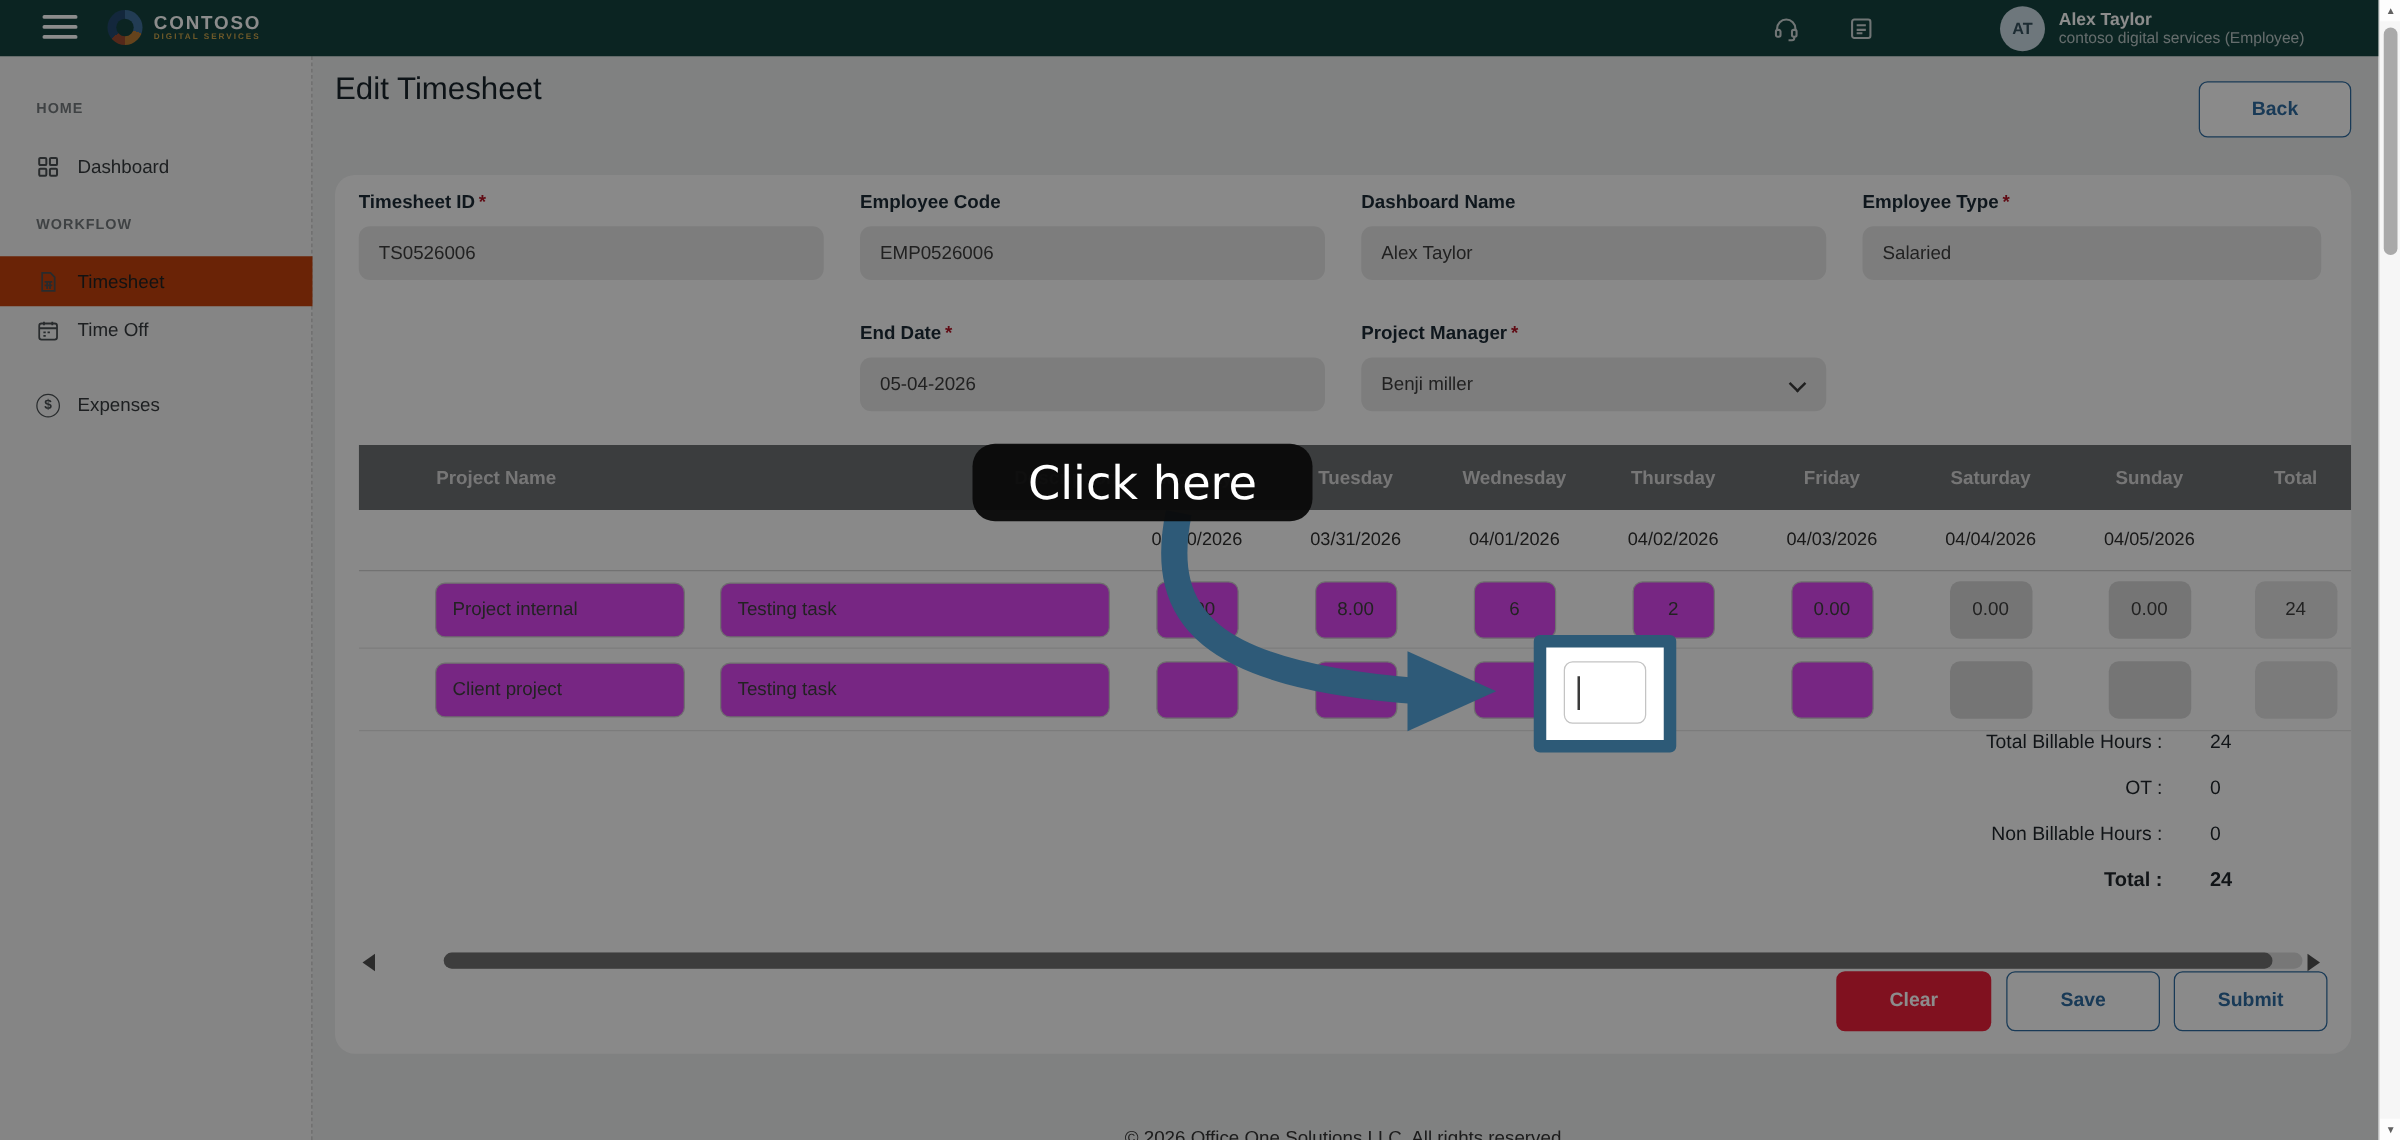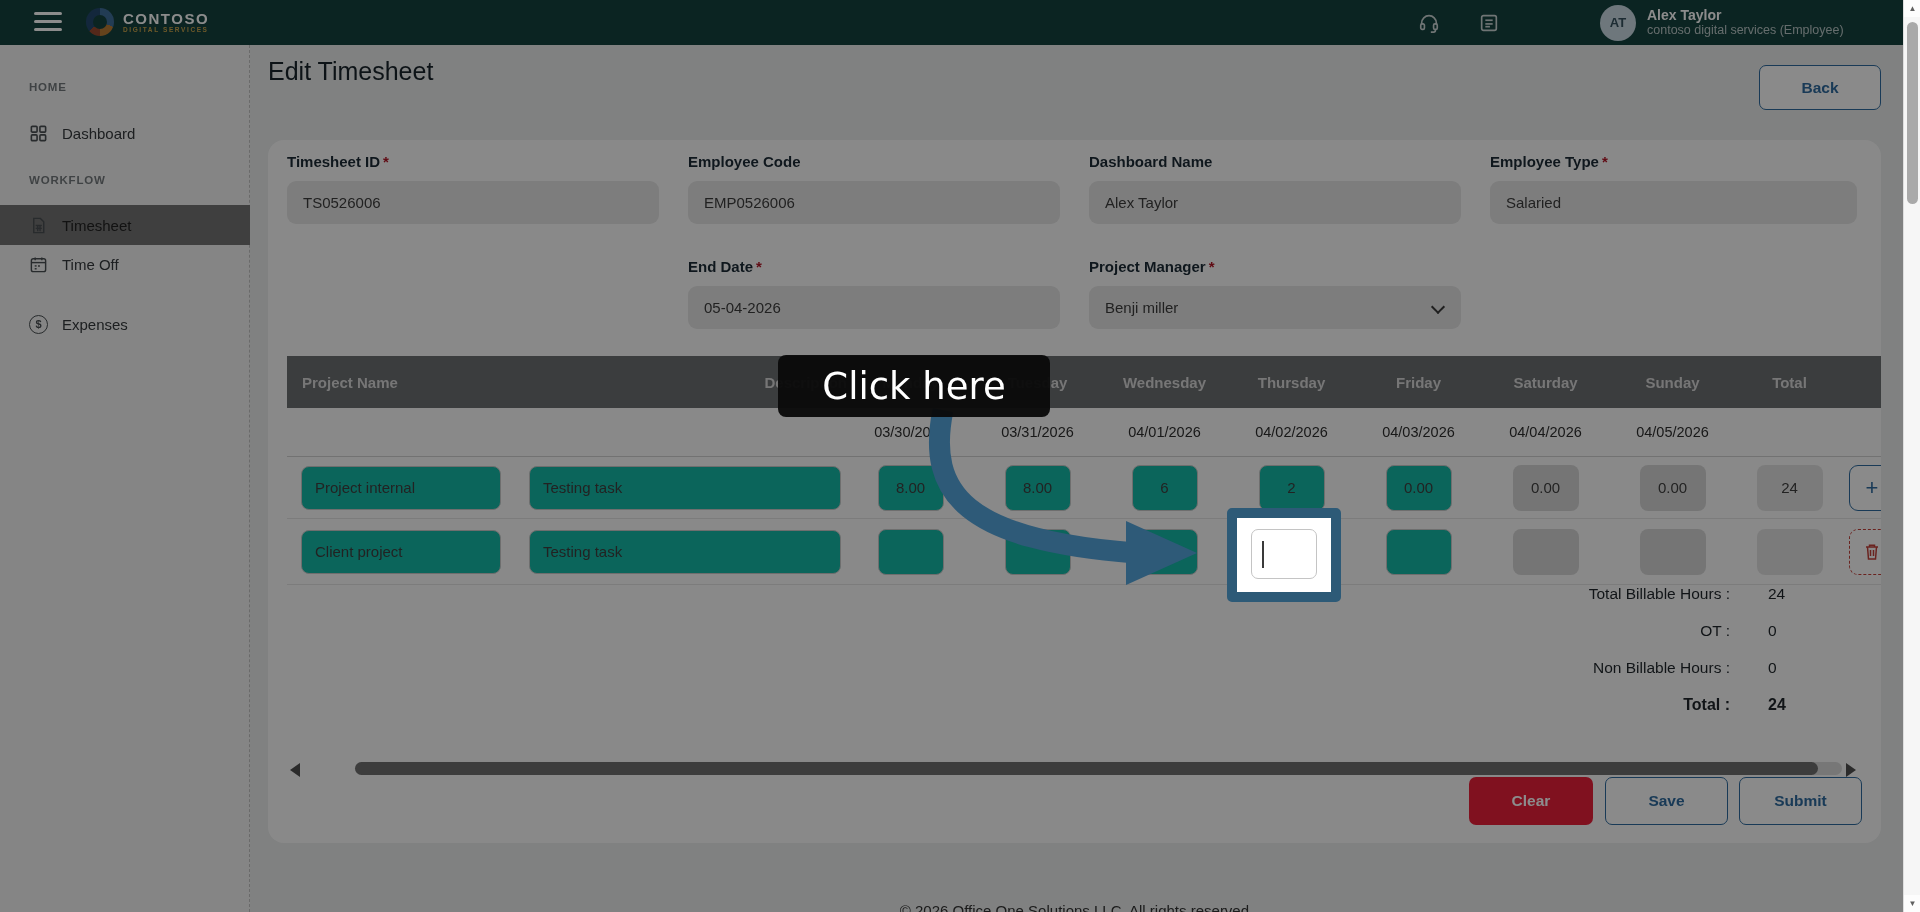--- a/index.html
+++ b/index.html
@@ -29,21 +29,21 @@
   .avatar{width:36px;height:36px;border-radius:50%;background:#c9d9e2;color:#35505d;font-size:13px;font-weight:700;
     display:flex;align-items:center;justify-content:center;}
   .user-name{color:#fff;font-size:14px;font-weight:700;line-height:16px;}
   .user-sub{color:#b9c6c6;font-size:12.5px;line-height:15px;}
 
   
   .sidebar{position:absolute;left:0;top:45px;width:250px;height:867px;background:#f2f3f3;border-right:1px dashed #c2c2c2;z-index:5;}
   .side-section{position:absolute;left:29px;color:#74797c;font-size:11.5px;font-weight:700;letter-spacing:.8px;}
   .side-item{position:absolute;left:0;width:250px;height:40px;display:flex;align-items:center;gap:14px;padding-left:29px;
     color:#35393c;font-size:15px;cursor:pointer;}
-  .side-item.active{background:#737373;color:#222;}
+  .side-item.active{background:#c2410c;color:#222;}
   .side-ico{width:19px;height:19px;flex:0 0 19px;color:#4a4f52;}
   .dollar-ico{width:19px;height:19px;border:1.6px solid #4a4f52;border-radius:50%;font-size:11px;font-weight:700;
     display:flex;align-items:center;justify-content:center;color:#4a4f52;}
 
   
   .main{position:absolute;left:250px;top:45px;width:1653px;height:867px;background:#e9ebeb;}
   .page-title{position:absolute;left:18px;top:12px;font-size:25px;font-weight:400;color:#19242b;}
   .btn{font-family:inherit;cursor:pointer;border-radius:7px;font-size:15.5px;font-weight:700;}
   .btn-outline{background:#fbfbfb;border:1.6px solid var(--accent-blue,#2f6b9e);color:var(--accent-blue,#2f6b9e);}
   .back-btn{position:absolute;left:1509px;top:20px;width:122px;height:45px;}
@@ -58,32 +58,32 @@
     font-size:15px;padding:0 16px;font-family:inherit;outline:none;}
   .f-input.bordered{background:#fcfcfc;border:1px solid #c9c9c9;}
   .f-wrap{position:relative;}
   .cal-ico{position:absolute;right:14px;top:13px;width:16px;height:17px;color:#333;pointer-events:none;}
   .chev{position:absolute;right:18px;top:16px;width:10px;height:10px;border-right:2px solid #3a3a3a;
     border-bottom:2px solid #3a3a3a;transform:rotate(45deg);pointer-events:none;}
 
   
   .twrap{position:absolute;left:19px;top:216px;width:1594px;height:384px;overflow:hidden;border-radius:0 0 12px 12px;}
   .trow{display:flex;align-items:center;}
-  .c-proj{width:230px;flex:0 0 230px;}
+  .c-proj{width:230px;flex:0 0 230px;margin-left:47px;}
   .c-desc{width:330px;flex:0 0 330px;}
   .c-day{width:127px;flex:0 0 127px;text-align:center;}
   .c-tot{width:107px;flex:0 0 107px;text-align:center;}
   .c-act{width:58px;flex:0 0 58px;}
   .thead{height:52px;background:var(--table-header-bg,#6c6f72);color:#d8d8d8;font-size:15px;font-weight:700;}
   .thead .c-proj{padding-left:15px;}
   .thead .c-desc{padding-left:15px;text-align:right;}
   .dates{height:49px;border-bottom:1px solid #cfcfcf;color:#2e2e2e;font-size:14.5px;}
   .brow{height:62px;border-bottom:1px solid #e2e2e2;}
   .brow2{height:66px;}
-  .cell-input{height:44px;border:1px solid #c9c9c9;border-radius:8px;background:#14b8a6;color:#3f3f3f;
+  .cell-input{height:44px;border:1px solid #c9c9c9;border-radius:8px;background:#d946ef;color:#3f3f3f;
     font-size:15px;padding:0 13px;font-family:inherit;outline:none;}
   .proj-in{width:200px;margin-left:14px;}
   .desc-in{width:312px;margin-left:12px;}
   .day-in{width:66px;height:46px;text-align:center;padding:0 6px;}
   .day-in.dis{background:#d6d6d6;border:none;}
   .day-in.roin{background:#e1e1e1;border:none;}
   .hidden-cell{visibility:hidden;}
   .act-btn{width:46px;height:46px;margin-left:6px;border-radius:9px;background:#fbfbfb;
     display:flex;align-items:center;justify-content:center;cursor:pointer;font-size:22px;}
   .add-btn{border:1.6px solid var(--accent-blue,#2f6b9e);color:var(--accent-blue,#2f6b9e);}
@@ -106,21 +106,21 @@
     border:none;color:#fff;}
   .save-btn{position:absolute;left:1337px;top:637px;width:123px;height:48px;}
   .submit-btn{position:absolute;left:1471px;top:637px;width:123px;height:48px;}
 
   .footer{position:absolute;left:0;top:857px;width:100%;text-align:center;font-size:15px;color:#333;}
 
   
   .dim-overlay{position:absolute;left:0;top:0;width:1903px;height:912px;background:rgba(0,0,0,0.45);z-index:50;}
   .tut-arrow{position:absolute;left:0;top:0;width:1903px;height:912px;z-index:55;pointer-events:none;}
   .tut-tooltip{position:absolute;left:778px;top:355px;width:272px;height:62px;background:rgba(10,10,10,0.96);
-    border-radius:8px;z-index:60;display:flex;align-items:center;justify-content:center;
+    border-radius:18px;z-index:60;display:flex;align-items:center;justify-content:center;
     color:#fff;font-size:37px;font-family:"DejaVu Sans",sans-serif;}
   .spotlight{position:absolute;left:1227px;top:508px;width:114px;height:94px;background:#fff;
     border:10px solid var(--spotlight-border,#2d5a77);border-radius:5px;z-index:60;}
   .spot-input{position:relative;width:66px;height:50px;margin:11px auto 0;border:1px solid #c4c4c4;border-radius:7px;background:#fff;}
   .caret{position:absolute;left:10px;top:11px;width:2px;height:27px;background:#3a3a3a;}
 
   
   .vscroll{position:absolute;right:0;top:0;width:17px;height:912px;background:#f6f6f6;border-left:1px solid #dedede;z-index:70;}
   .vs-arrow{position:absolute;left:0;width:17px;height:17px;background:#fdfdfd;color:#606060;font-size:8px;
     display:flex;align-items:center;justify-content:center;cursor:pointer;}

